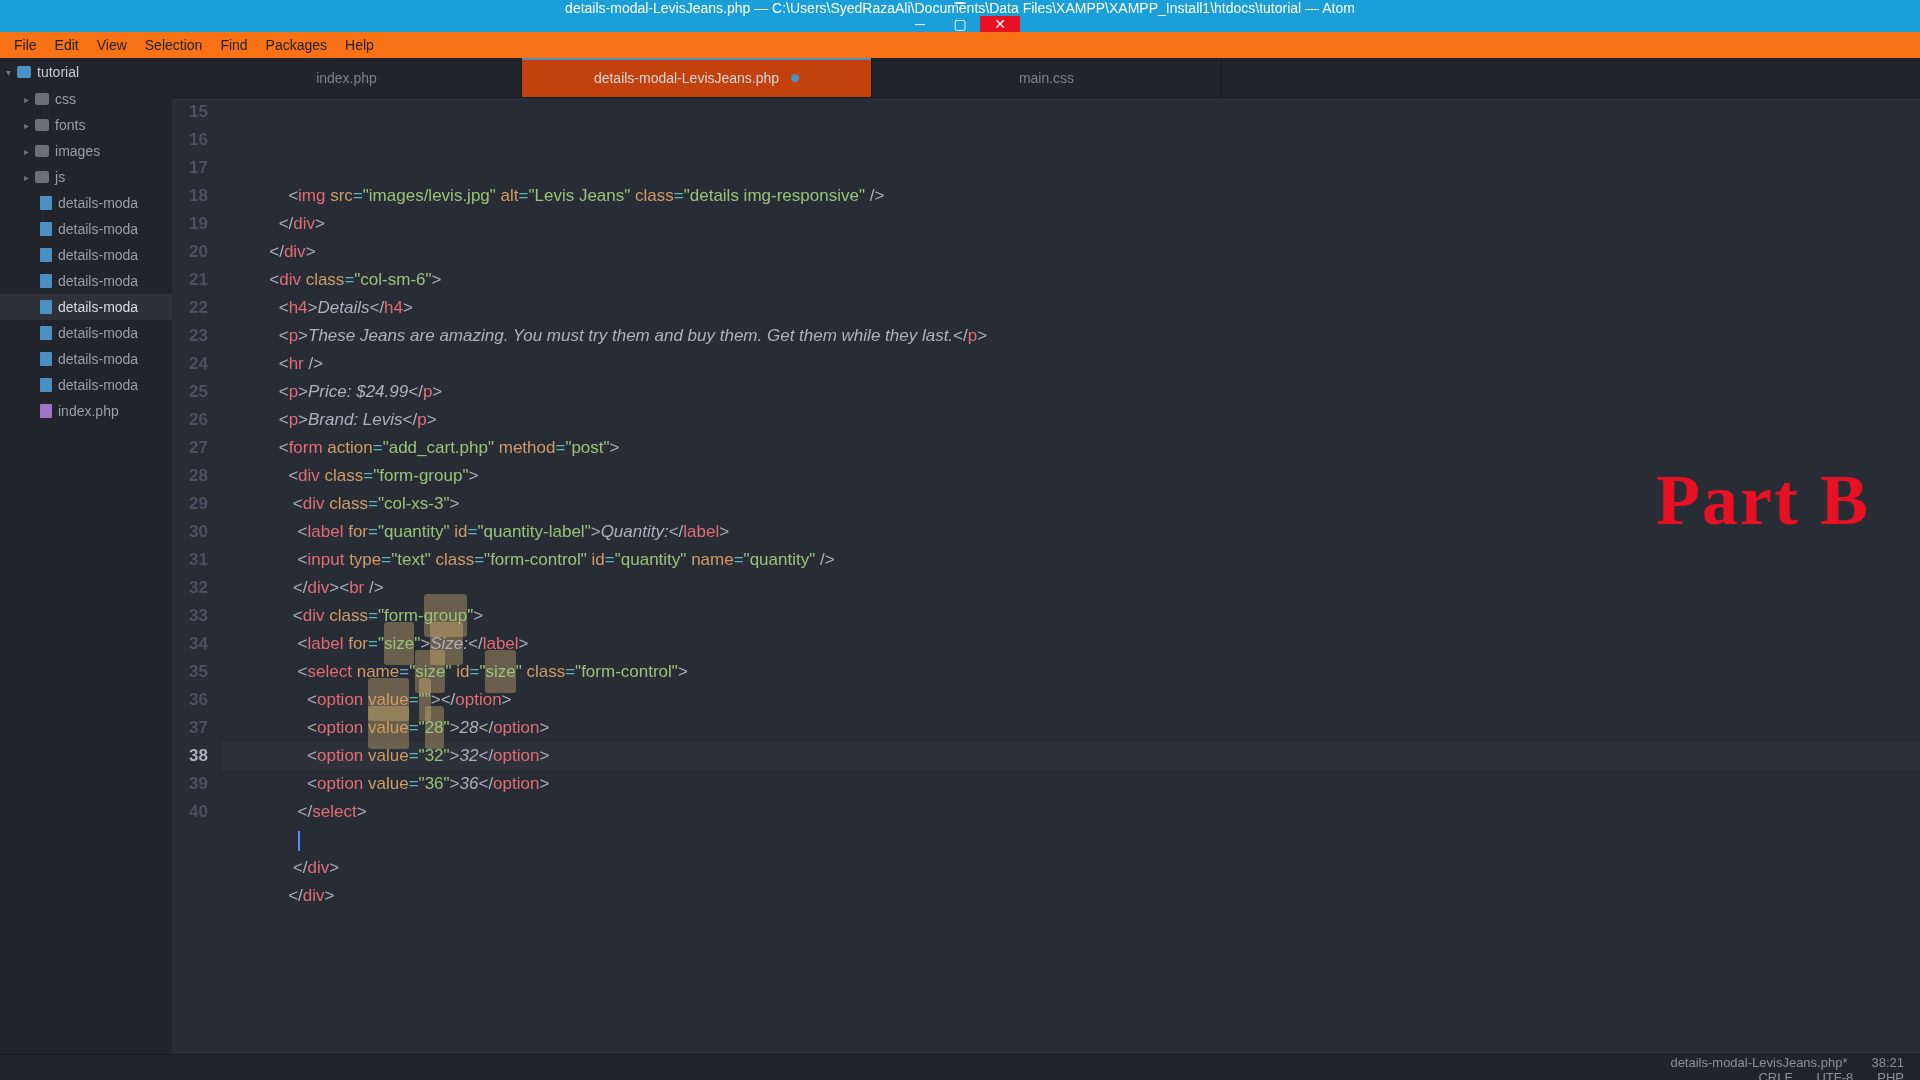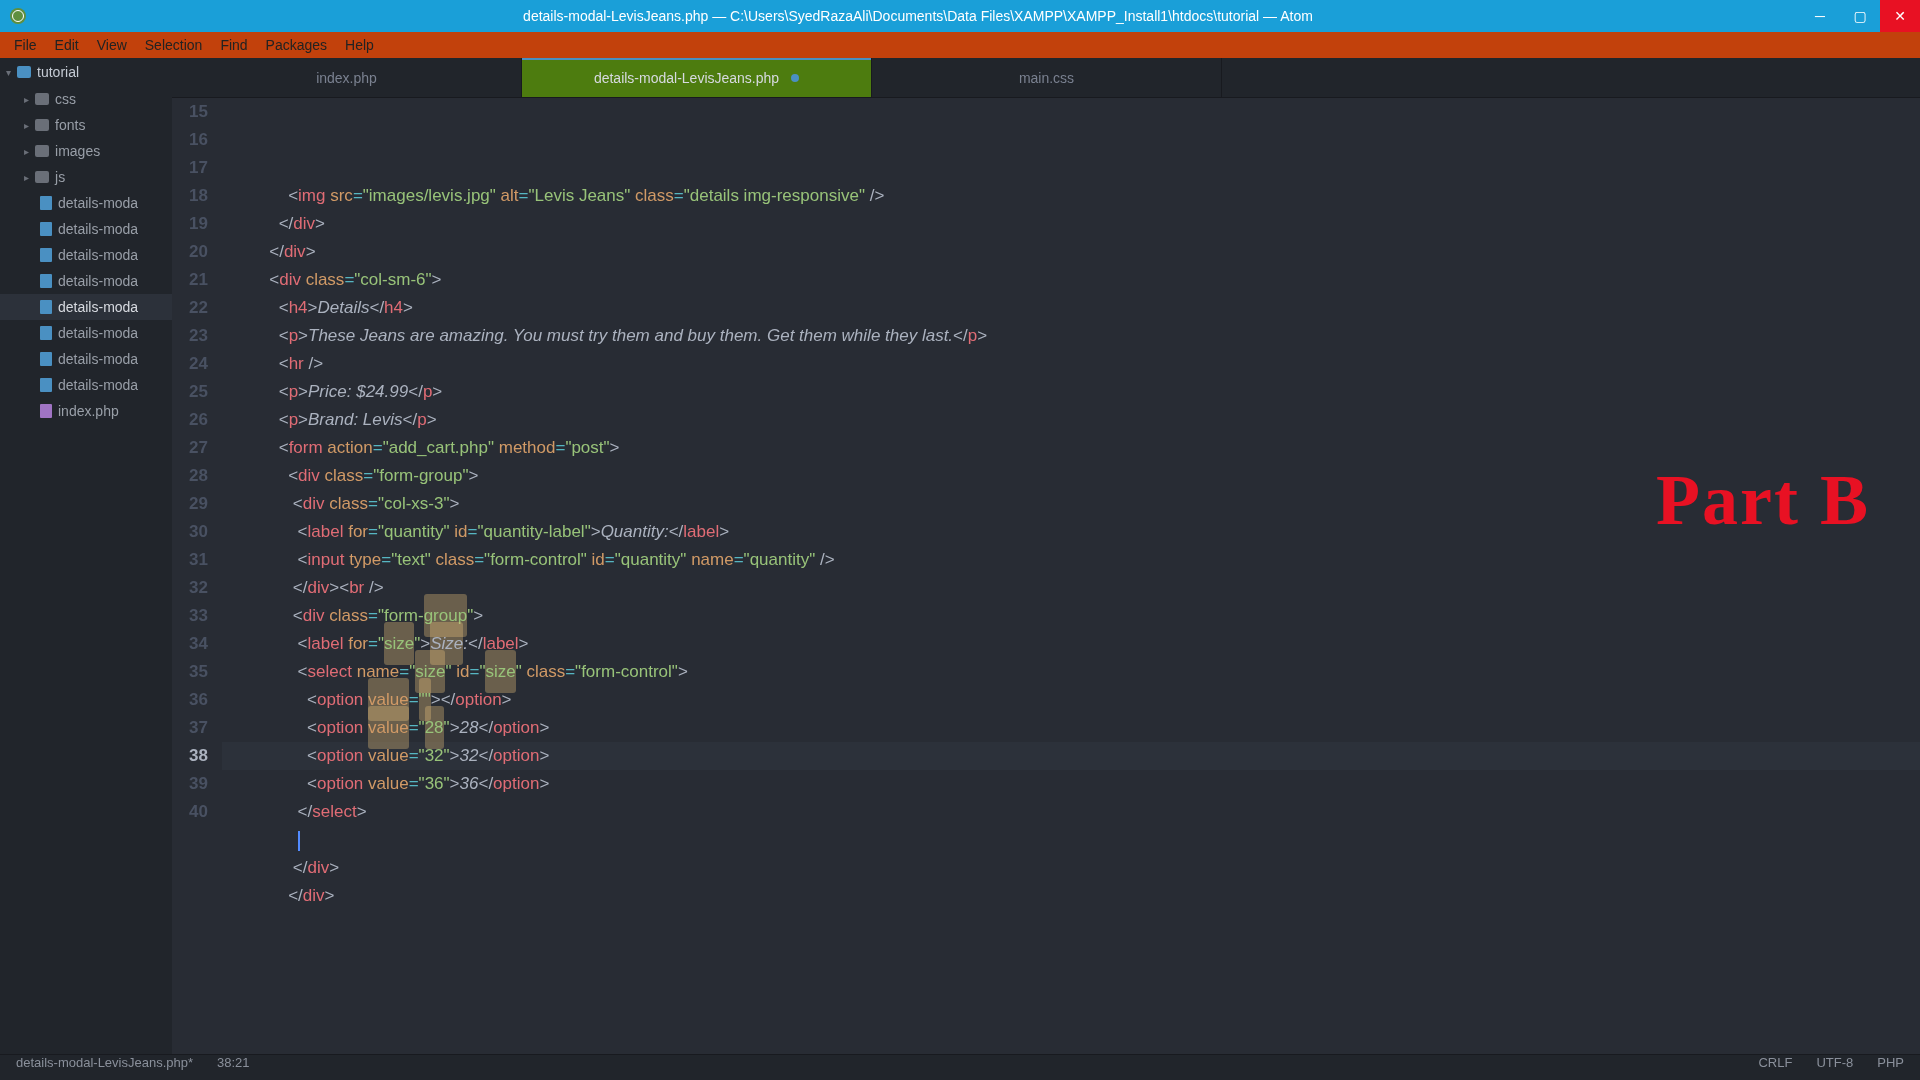--- a/index.html
+++ b/index.html
@@ -1,67 +1,67 @@
 <!DOCTYPE html>
 <html><head>
 <meta charset="utf-8">
 <style>
 * { margin: 0; padding: 0; box-sizing: border-box; font-family: "Segoe UI", Arial, sans-serif; }
 body { background: #282c34; color: #abb2bf; overflow: hidden; width: 1920px; height: 1080px; position: relative; }
 
-.titlebar { background: #1a9fd8; height: 32px; display: flex; align-items: center; color: #fff; font-size: 14px; }
+.titlebar { background: #1a9fd8; height: 32px; display: flex; align-items: center; color: #fff; font-size: 14px; flex-direction: column; }
 .titlebar-icon { width: 16px; height: 16px; background: #5f8f3f; border-radius: 50%; margin: 0 10px; position: relative; }
 .titlebar-icon::before { content: ""; position: absolute; inset: 2px; border: 1px solid #fff; border-radius: 50%; }
 .titlebar-title { flex: 1; text-align: center; font-size: 14px; }
 .titlebar-btns { display: flex; height: 100%; }
 .tbtn { width: 40px; height: 100%; display: flex; align-items: center; justify-content: center; font-size: 14px; }
 .tbtn.close { background: #e81123; color: #fff; }
 
-.menubar { background: #c2410c; height: 26px; display: flex; align-items: center; color: #222; font-size: 14px; padding-left: 6px; gap: 2px; }
+.menubar { background: #f97316; height: 26px; display: flex; align-items: center; color: #222; font-size: 14px; padding-left: 6px; gap: 2px; }
 .menubar span { padding: 3px 8px; }
 
 .main { display: flex; height: calc(100% - 32px - 26px - 26px); }
 
 .sidebar { width: 172px; background: #21252b; color: #999fa8; font-size: 14px; overflow: hidden; }
 .proj-root { height: 28px; display: flex; align-items: center; gap: 6px; padding-left: 6px; color: #c5cbd4; }
 .folder-row, .file-row { height: 26px; display: flex; align-items: center; gap: 6px; padding-left: 24px; font-size: 14px; }
 .file-row { padding-left: 40px; }
 .file-row.active { background: #2c313a; color: #d7dae0; }
 .chev { font-size: 10px; color: #6a6f78; }
 .icon-folder { width: 14px; height: 12px; background: #6a6f78; border-radius: 2px; position: relative; }
 .icon-folder.open { background: #4a90c2; }
 .icon-file { width: 12px; height: 14px; background: #4a90c2; border-radius: 1px; position: relative; }
 .icon-file.php { background: #a074c4; }
 
 .editor-pane { flex: 1; display: flex; flex-direction: column; background: #282c34; position: relative; }
 
 .tabs { display: flex; height: 40px; background: #21252b; border-bottom: 1px solid #181a1f; }
 .tab { flex: 1; max-width: 350px; display: flex; align-items: center; justify-content: center; font-size: 14px; color: #7a8190; border-right: 1px solid #181a1f; position: relative; }
-.tab.active { background: #4d7c0f; color: #d7dae0; }
+.tab.active { background: #c2410c; color: #d7dae0; }
 .tab.active::before { content: ""; position: absolute; top: 0; left: 0; right: 0; height: 2px; background: #4a90c2; }
 .dirty-dot { width: 8px; height: 8px; background: #4a90c2; border-radius: 50%; margin-left: 12px; }
 
 .code-area { flex: 1; display: flex; overflow: hidden; font-family: Menlo, Consolas, monospace; font-size: 17px; line-height: 28px; }
 .gutter { width: 50px; text-align: right; padding-right: 14px; color: #495162; user-select: none; font-weight: bold; }
 .code { flex: 1; white-space: pre; color: #abb2bf; position: relative; }
 .cursor-line { position: absolute; background: #2c313a; height: 28px; left: 0; right: 0; top: 644px; z-index: 0; }
 .code-content { position: relative; z-index: 1; }
 
 .c-tag { color: #e06c75; }
 .c-attr { color: #d19a66; }
 .c-str { color: #98c379; }
 .c-txt { color: #abb2bf; font-style: italic; }
 .c-angle { color: #abb2bf; }
 .c-op { color: #56b6c2; }
 
 .hl { background: rgba(229, 192, 123, 0.35); border-radius: 3px; padding: 12px 0; }
 
 .watermark { position: absolute; right: 50px; top: 401px; font-family: Georgia, serif; font-size: 72px; font-weight: bold; color: #e81123; z-index: 5; letter-spacing: 2px; }
 
-.statusbar { height: 26px; background: #21252b; display: flex; align-items: flex-start; padding: 0 16px; color: #8a909b; font-size: 13px; border-top: 1px solid #181a1f; }
+.statusbar { height: 26px; background: #21252b; display: flex; align-items: flex-end; padding: 0 16px; color: #8a909b; font-size: 13px; border-top: 1px solid #181a1f; flex-direction: column; }
 .sb-left { flex: 1; display: flex; gap: 24px; }
 .sb-right { display: flex; gap: 24px; }
 
 .cursor-blink { display:inline-block; width:2px; height:20px; background:#528bff; vertical-align:middle; }
 </style>
 </head>
 <body>
 
 <div class="titlebar">
   <div class="titlebar-icon"></div>

